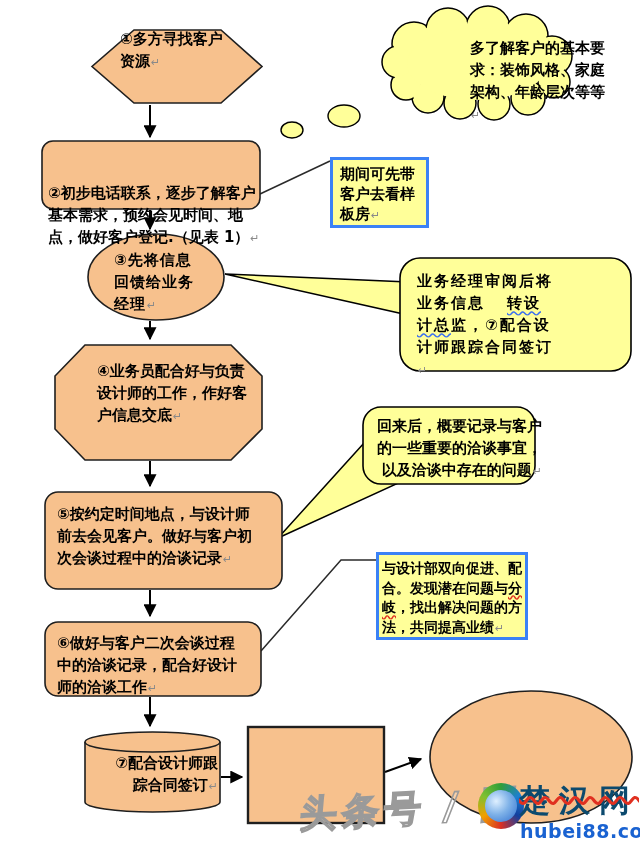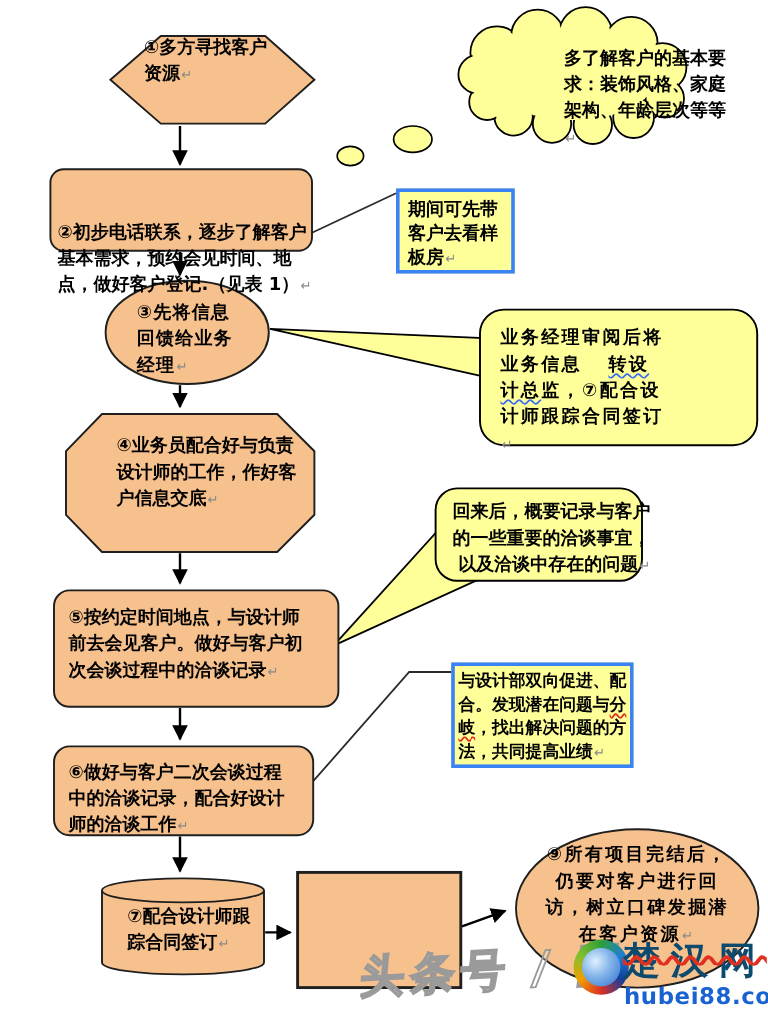--- a/index.html
+++ b/index.html
@@ -140,25 +140,22 @@
   </div>
   <div class="txt" style="left:97px;top:360px;width:156px;">
     <span>④业务员配合好与负责设计师的工作，作好客户信息交底</span><span class="ret">↵</span>
   </div>
   <div class="txt" style="left:57px;top:503px;width:200px;">
     <span>⑤按约定时间地点，与设计师前去会见客户。做好与客户初次会谈过程中的洽谈记录</span><span class="ret">↵</span>
   </div>
   <div class="txt" style="left:57px;top:632px;width:186px;">
     <span>⑥做好与客户二次会谈过程中的洽谈记录，配合好设计师的洽谈工作</span><span class="ret">↵</span>
   </div>
-  <div class="txt" style="left:106px;top:752px;width:112px;">
+  <div class="txt" style="left:106px;top:752px;width:112px;text-align:right;">
     <span>⑦配合设计师跟踪合同签订</span><span class="ret">↵</span>
-  </div>
-  <div class="txt" style="left:454px;top:701px;width:154px;text-align:center;letter-spacing:2px;">
-    <span>⑨所有项目完结后，仍要对客户进行回访，树立口碑发掘潜在客户资源</span><span class="ret">↵</span>
   </div>
 
   <div class="txt" style="left:422px;top:37px;width:140px;margin-left:48px;">
     <span>多了解客户的基本要求：装饰风格、家庭架构、年龄层次等等</span><span class="ret">↵</span>
   </div>
 
   <div class="notebox" style="left:330px;top:157px;width:99px;height:71px;padding:5px 7px;line-height:1.32;">
     <span>期间可先带客户去看样板房</span><span class="ret">↵</span>
   </div>
 

